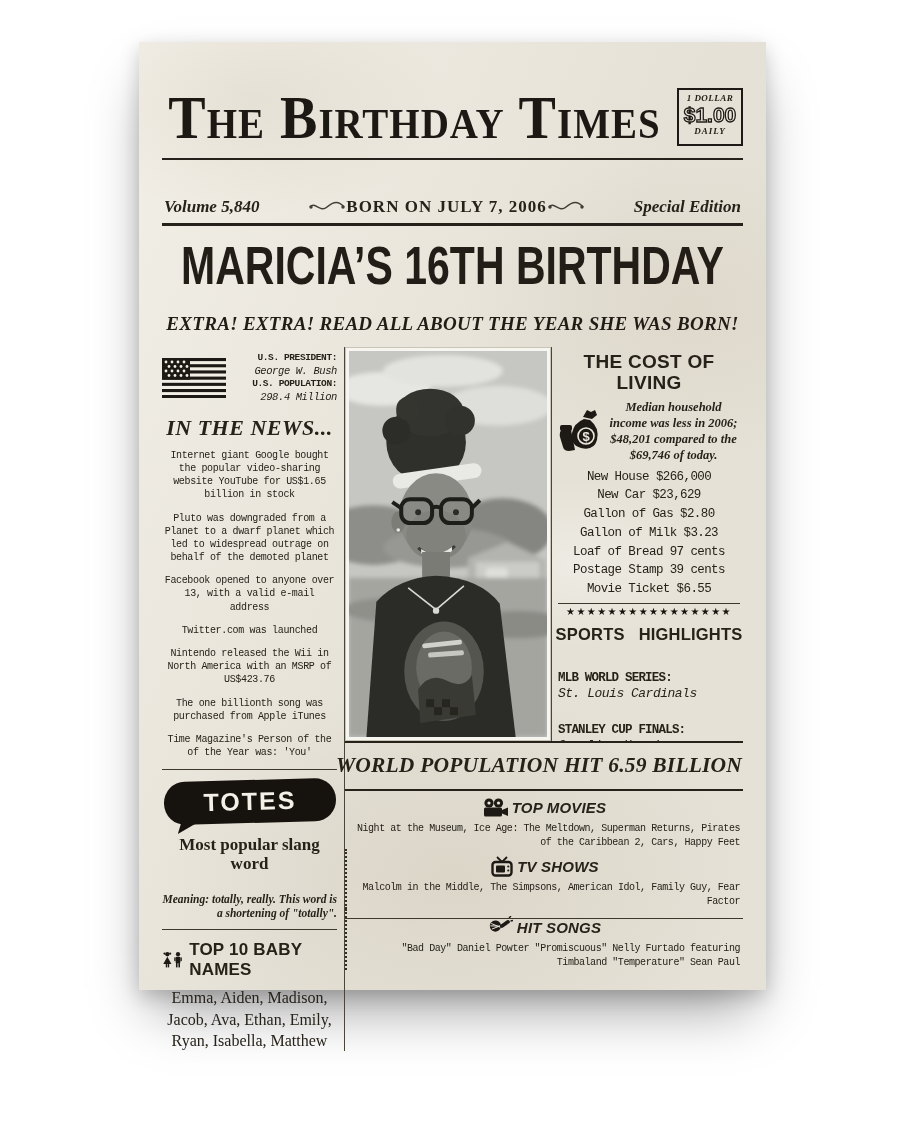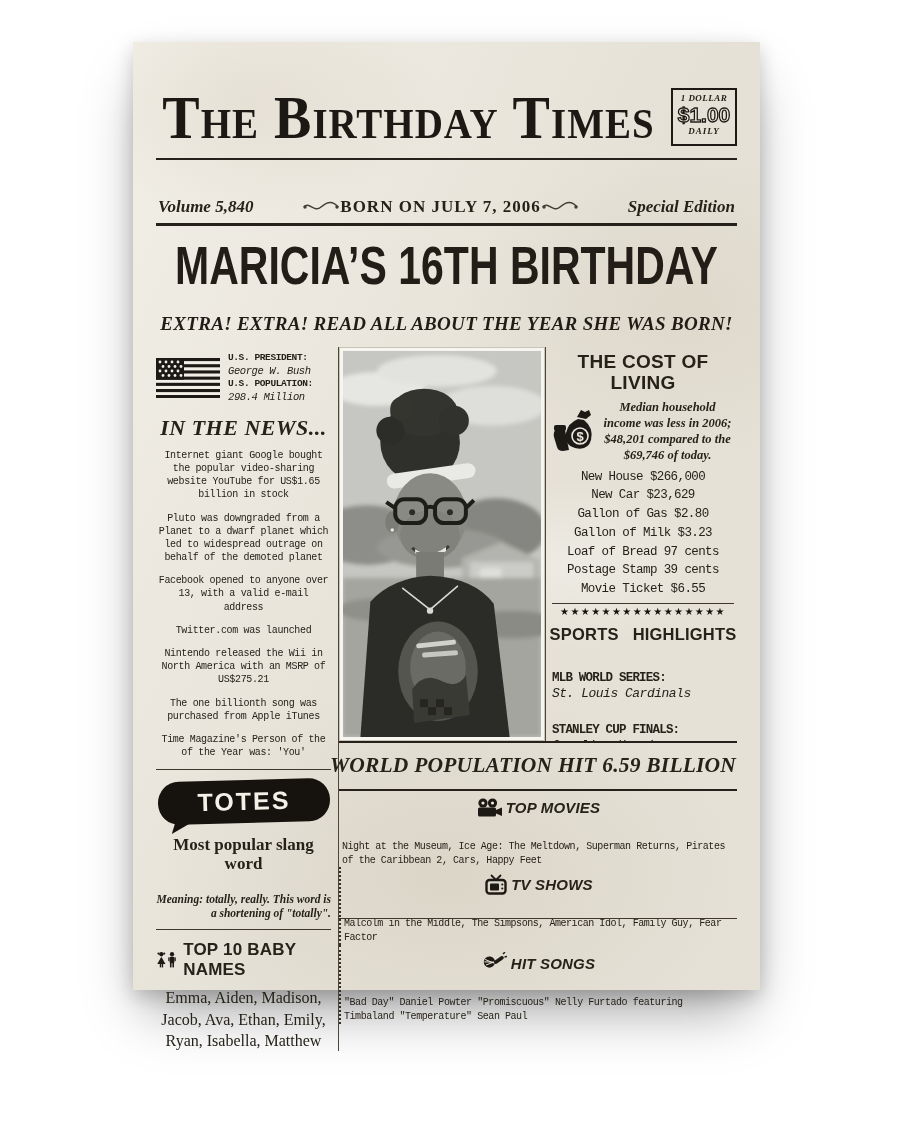--- a/index.html
+++ b/index.html
@@ -1,18 +1,18 @@
 <!DOCTYPE html>
 <html><head>
 <meta charset="utf-8">
 <style>
   html,body{margin:0;padding:0;}
   body{width:900px;height:1125px;background:#ffffff;position:relative;overflow:hidden;
        font-family:"Liberation Serif",serif;color:#26221a;}
-  .poster{position:absolute;left:133px;top:42px;width:627px;height:948px;box-sizing:border-box;
+  .poster{position:absolute;left:139px;top:42px;width:627px;height:948px;box-sizing:border-box;
     padding:16px 23px 0;
     background-color:#ece8dd;
     background-image:
       radial-gradient(ellipse 300px 180px at 18% 6%, rgba(165,145,110,0.12), transparent 65%),
       radial-gradient(ellipse 380px 260px at 88% 28%, rgba(160,140,105,0.10), transparent 60%),
       radial-gradient(ellipse 500px 320px at 50% 88%, rgba(150,130,100,0.12), transparent 60%),
       radial-gradient(ellipse 200px 120px at 70% 55%, rgba(255,255,255,0.35), transparent 70%),
       linear-gradient(115deg, rgba(255,255,255,0.30), rgba(0,0,0,0.03) 55%);
     box-shadow:0 30px 55px -12px rgba(0,0,0,0.38), 0 6px 18px rgba(0,0,0,0.18);
   }
@@ -45,21 +45,21 @@
   .content{display:flex;margin-top:12px;}
   .col-left{width:183px;padding-right:7px;border-right:1.4px solid #4c463a;box-sizing:border-box;flex:none;}
   .right-area{flex:1;display:flex;flex-direction:column;min-width:0;}
   .top-row{display:flex;height:394px;}
   .photo-wrap{width:206px;flex:none;background:#f7f5ef;border:1px solid #c9c4b6;
     padding:3px;box-sizing:border-box;}
   .photo-wrap svg{display:block;width:100%;height:100%;}
   .cost-col{flex:1;border-left:1.4px solid #4c463a;padding:5px 3px 0 6px;overflow:hidden;min-width:0;}
   
   .flag-row{display:flex;gap:8px;align-items:center;margin-top:5px;}
-  .flag-text{flex:1;text-align:left;}
+  .flag-text{flex:1;text-align:right;}
   .fl-label{font:700 9.5px/1.35 "Liberation Mono",monospace;letter-spacing:-0.4px;}
   .fl-val{font:italic 10.5px/1.3 "Liberation Mono",monospace;letter-spacing:-0.4px;}
   .news-head{font:700 italic 22px/1 "Liberation Serif",serif;letter-spacing:0.5px;
     margin:12px 0 10px;text-align:center;}
   .news p{font:10px/1.32 "Liberation Mono",monospace;letter-spacing:-0.35px;
     margin:0 0 10px;text-align:center;}
   .rule{border:0;border-top:1.5px solid #3e382c;margin:5px 0;}
   .totes{position:relative;background:#16130e;color:#f3f0e7;border-radius:21px;width:172px;
     height:43px;margin:10px auto 0;display:flex;align-items:center;justify-content:center;
     font:700 25px "Liberation Sans",sans-serif;letter-spacing:2px;transform:rotate(-1.5deg);}
@@ -87,21 +87,21 @@
   .banner{border-top:2.5px solid #26221b;border-bottom:2.5px solid #26221b;height:46px;
     display:flex;align-items:center;justify-content:center;gap:10px;}
   .banner-text{font:700 italic 21.5px "Liberation Serif",serif;letter-spacing:0.2px;white-space:nowrap;}
   
   .ent-row{display:flex;height:127px;flex-direction:column;}
   .ent-col{flex:1;padding:7px 3px 0;min-width:0;box-sizing:border-box;}
   .ent-col + .ent-col{border-left:2.6px dotted #332e24;}
   .ent-head{display:flex;align-items:center;justify-content:center;gap:4px;
     font:700 italic 15px "Liberation Sans",sans-serif;letter-spacing:0.2px;}
   .ent-body{font:10px/1.38 "Liberation Mono",monospace;letter-spacing:-0.45px;
-    text-align:left;margin-top:22px;}
+    text-align:right;margin-top:4px;}
   .footer-rule{border:0;border-top:1.6px solid #3e382c;margin:0;}
   .footer{padding:7px 4px 0;text-align:center;
     font:700 italic 24px/1.12 "Liberation Serif",serif;letter-spacing:0.2px;}
   svg{display:inline-block;vertical-align:middle;}
 </style>
 </head>
 <body>
 
 <div class="poster">
 
@@ -180,21 +180,21 @@
           <div class="fl-val">298.4 Million</div>
         </div>
       </div>
 
       <div class="news-head">IN THE NEWS...</div>
       <div class="news">
         <p>Internet giant Google bought the popular video-sharing website YouTube for US$1.65 billion in stock</p>
         <p>Pluto was downgraded from a Planet to a dwarf planet which led to widespread outrage on behalf of the demoted planet</p>
         <p>Facebook opened to anyone over 13, with a valid e-mail address</p>
         <p>Twitter.com was launched</p>
-        <p>Nintendo released the Wii in North America with an MSRP of US$275.21</p>
+        <p>Nintendo released the Wii in North America with an MSRP of US$423.76</p>
         <p>The one billionth song was purchased from Apple iTunes</p>
         <p>Time Magazine's Person of the of the Year was: 'You'</p>
       </div>
 
       <hr class="rule">
       <div class="totes">TOTES</div>
       <div class="slang-head">Most popular slang word</div>
       <div class="slang-meaning">Meaning: totally, really. This word is a shortening of "totally".</div>
 
       <hr class="rule" style="margin-top:9px;">

